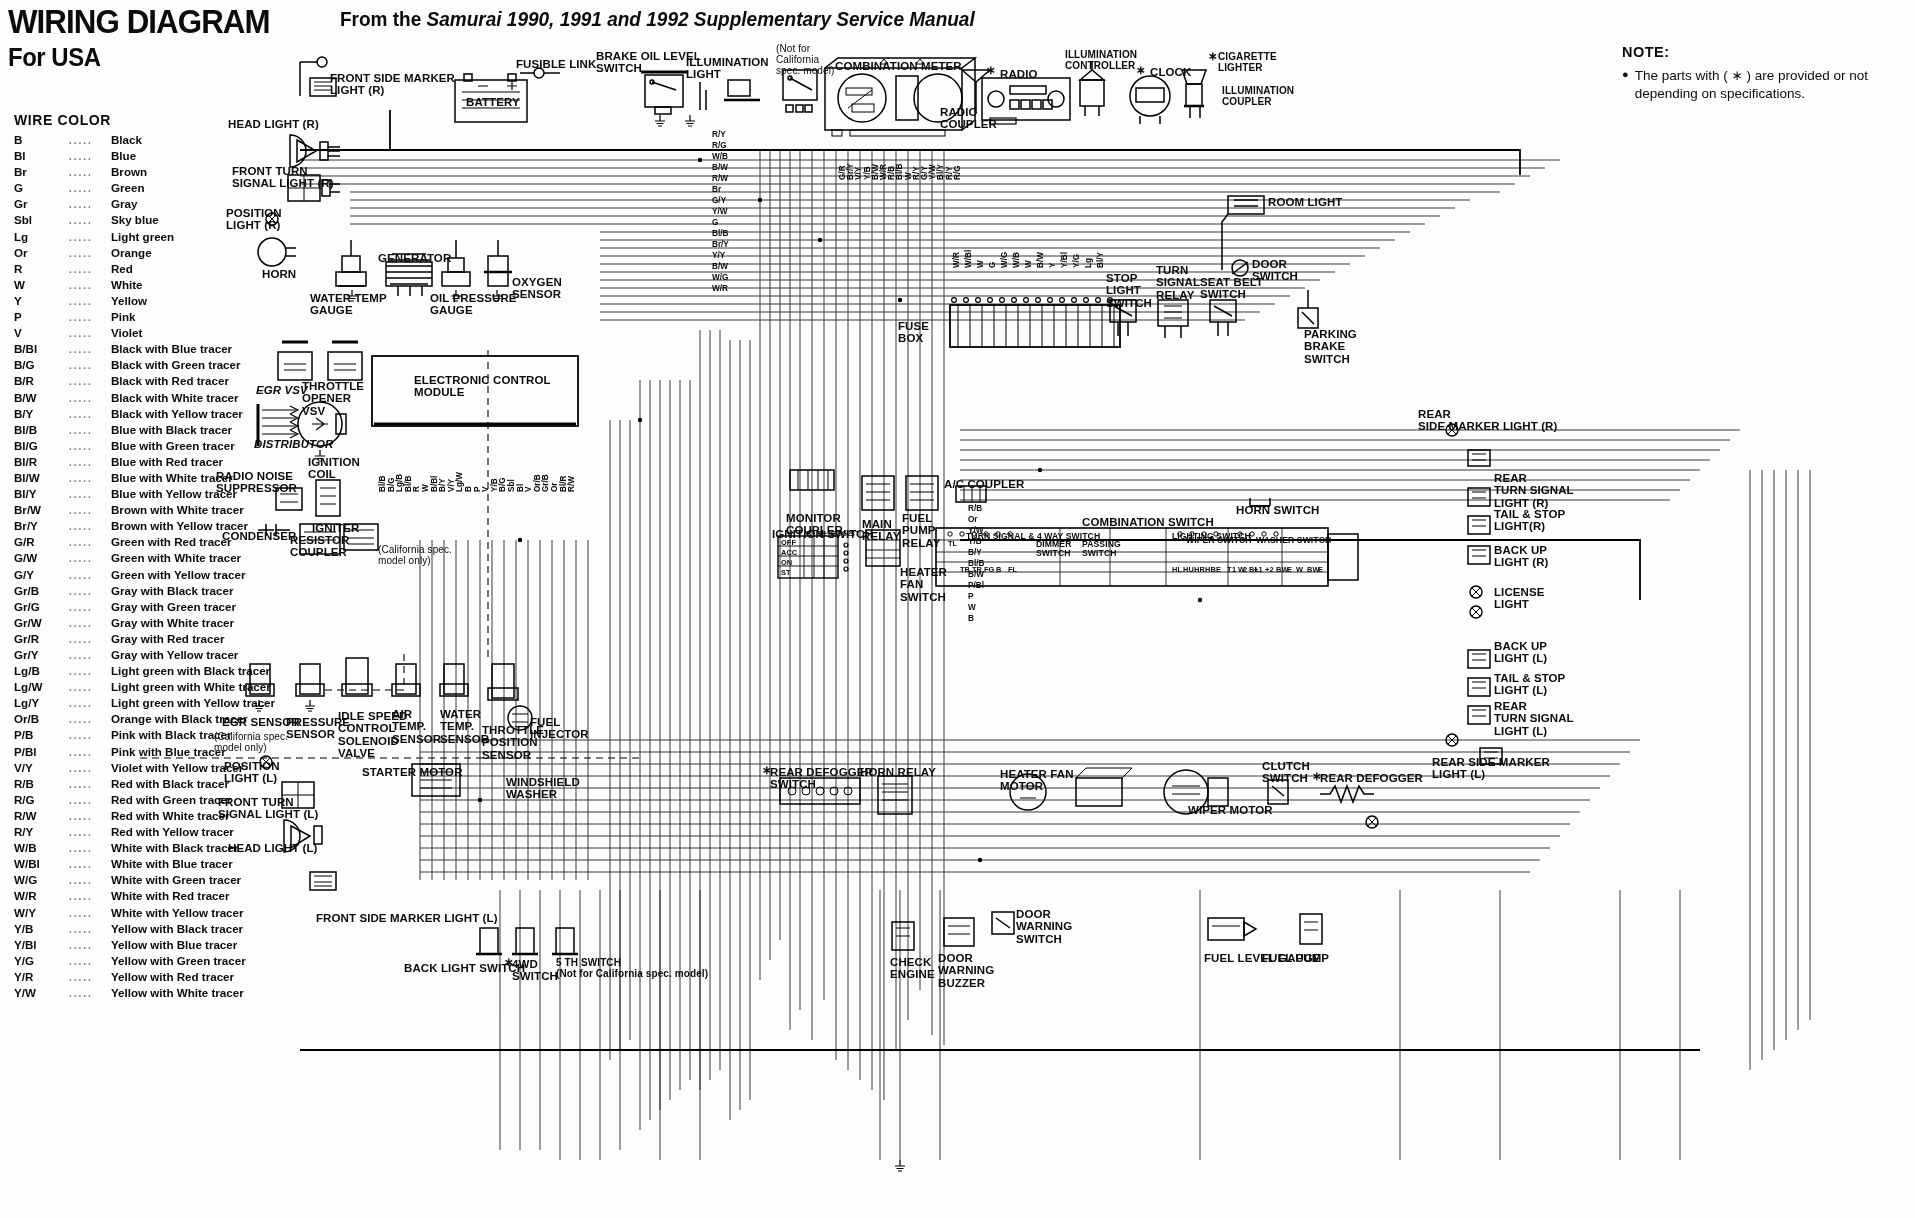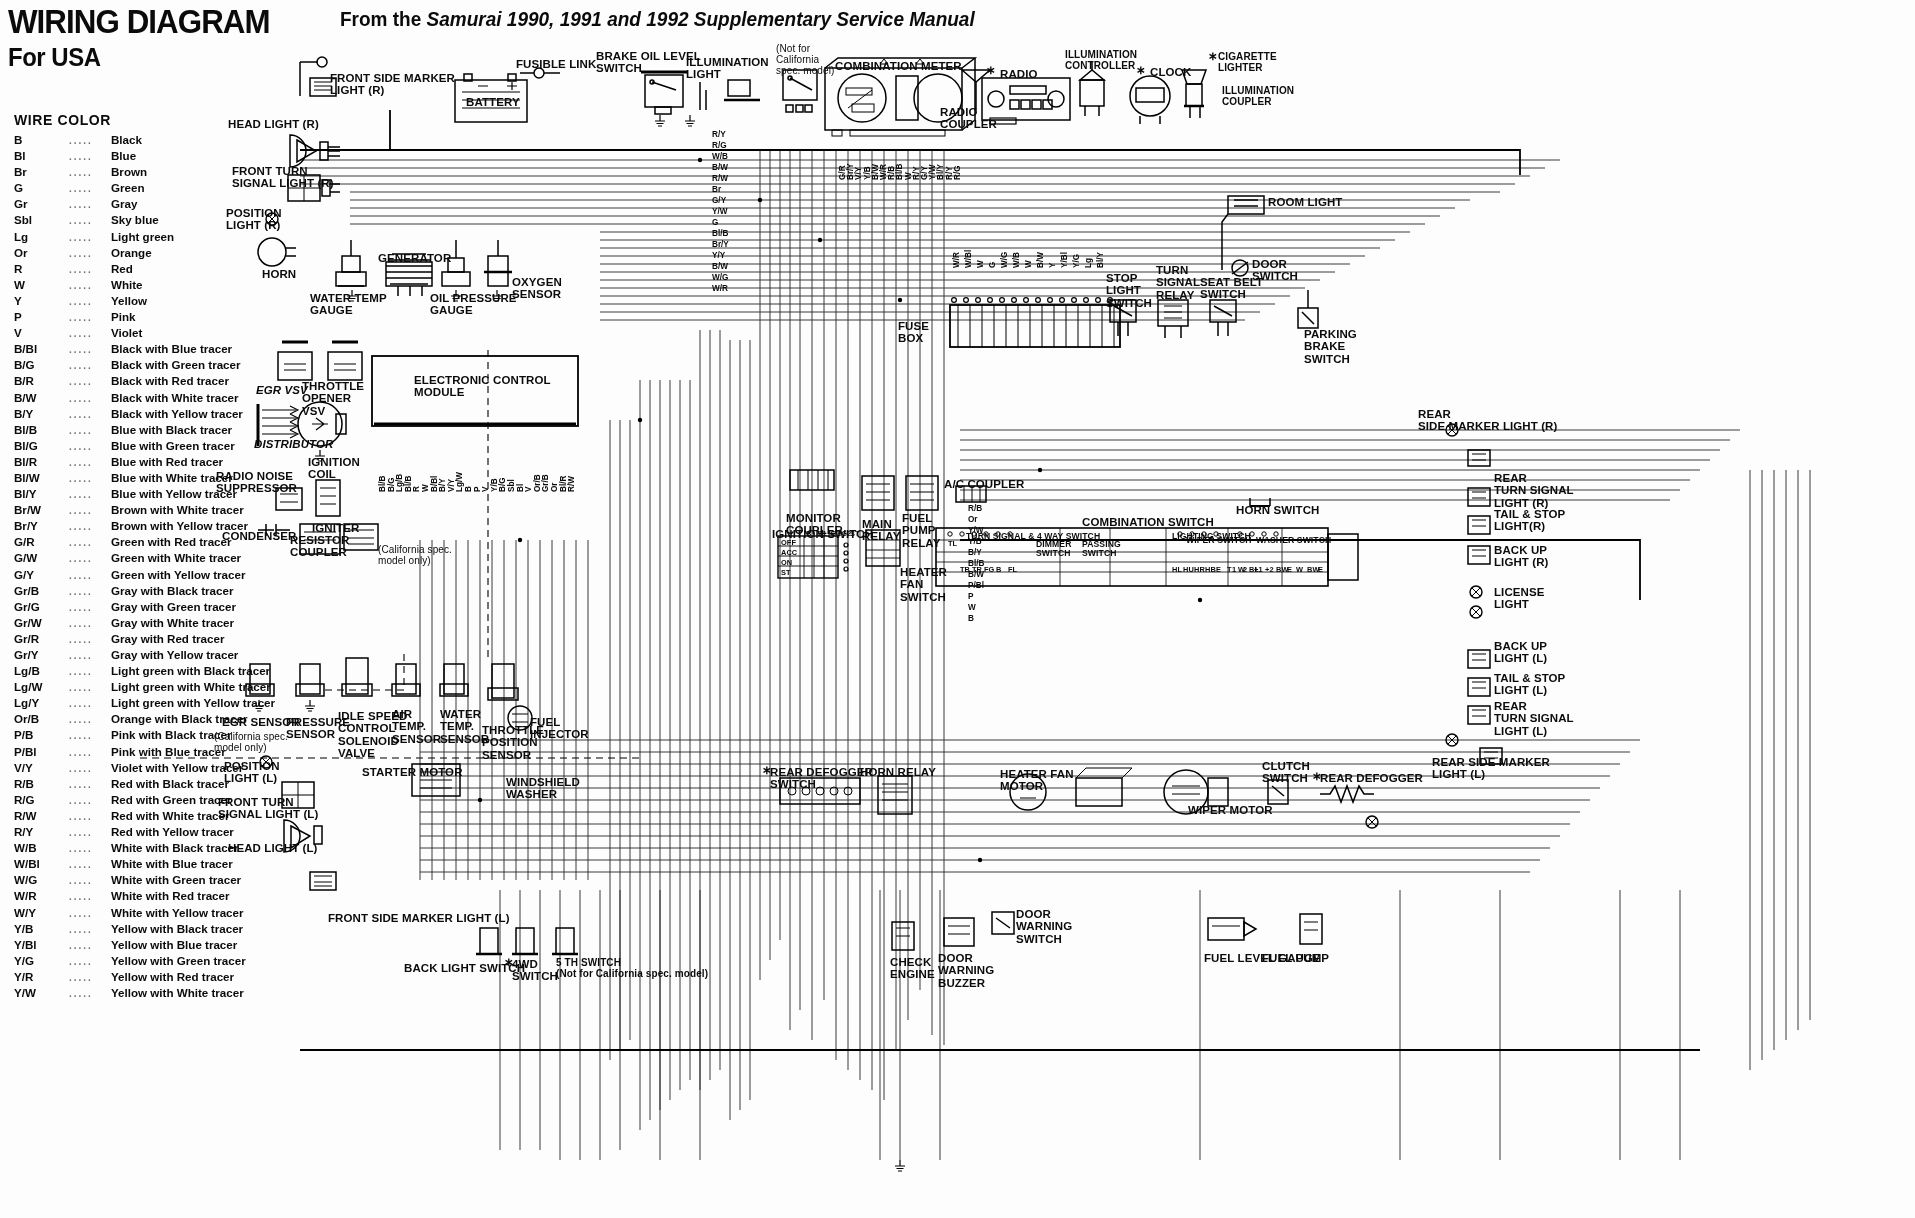--- a/index.html
+++ b/index.html
@@ -66,20 +66,27 @@
 </style>
 </head>
 <body>
 
 <div id="page">
 
   <div class="hdr-title">WIRING DIAGRAM</div>
   <div class="hdr-sub"><span>From the </span><span class="ital">Samurai 1990, 1991 and 1992</span><span class="ital"> Supplementary Service Manual</span></div>
   <div class="hdr-usa">For USA</div>
 
+  <div class="note">
+    <div class="note-title">NOTE:</div>
+    <div class="note-row">
+      <span class="bullet">●</span>
+      <span>The parts with ( ∗ ) are provided or not depending on specifications.</span>
+    </div>
+  </div>
 
   <div class="legend">
     <div class="legend-title">WIRE COLOR</div>
     <div id="legend-rows">
         <div class="legend-row">
           <span class="legend-code">B</span>
           <span class="legend-dots">.....</span>
           <span class="legend-name">Black</span>
         </div>
         <div class="legend-row">
@@ -1068,21 +1075,21 @@
       <div class="lbl" style="left: 530px; top: 716px;">FUEL
 INJECTOR</div>
       <div class="lbl" style="left: 506px; top: 752px; margin-top: 24px;">WINDSHIELD
 WASHER</div>
       <div class="lbl" style="left: 362px; top: 766px;">STARTER MOTOR</div>
       <div class="lbl" style="left: 224px; top: 760px;">POSITION
 LIGHT (L)</div>
       <div class="lbl" style="left: 218px; top: 796px;">FRONT TURN
 SIGNAL LIGHT (L)</div>
       <div class="lbl" style="left: 228px; top: 842px;">HEAD LIGHT (L)</div>
-      <div class="lbl" style="left: 328px; top: 912px;">FRONT SIDE MARKER LIGHT (L)</div>
+      <div class="lbl" style="left: 316px; top: 912px;">FRONT SIDE MARKER LIGHT (L)</div>
       <div class="lbl" style="left: 770px; top: 766px;">REAR DEFOGGER
 SWITCH</div>
       <div class="lbl" style="left: 762px; top: 764px;">∗</div>
       <div class="lbl" style="left: 860px; top: 766px;">HORN RELAY</div>
       <div class="lbl" style="left: 1000px; top: 768px;">HEATER FAN
 MOTOR</div>
       <div class="lbl" style="left: 1188px; top: 804px;">WIPER MOTOR</div>
       <div class="lbl" style="left: 1262px; top: 760px;">CLUTCH
 SWITCH</div>
       <div class="lbl" style="left: 1320px; top: 772px;">REAR DEFOGGER</div>

